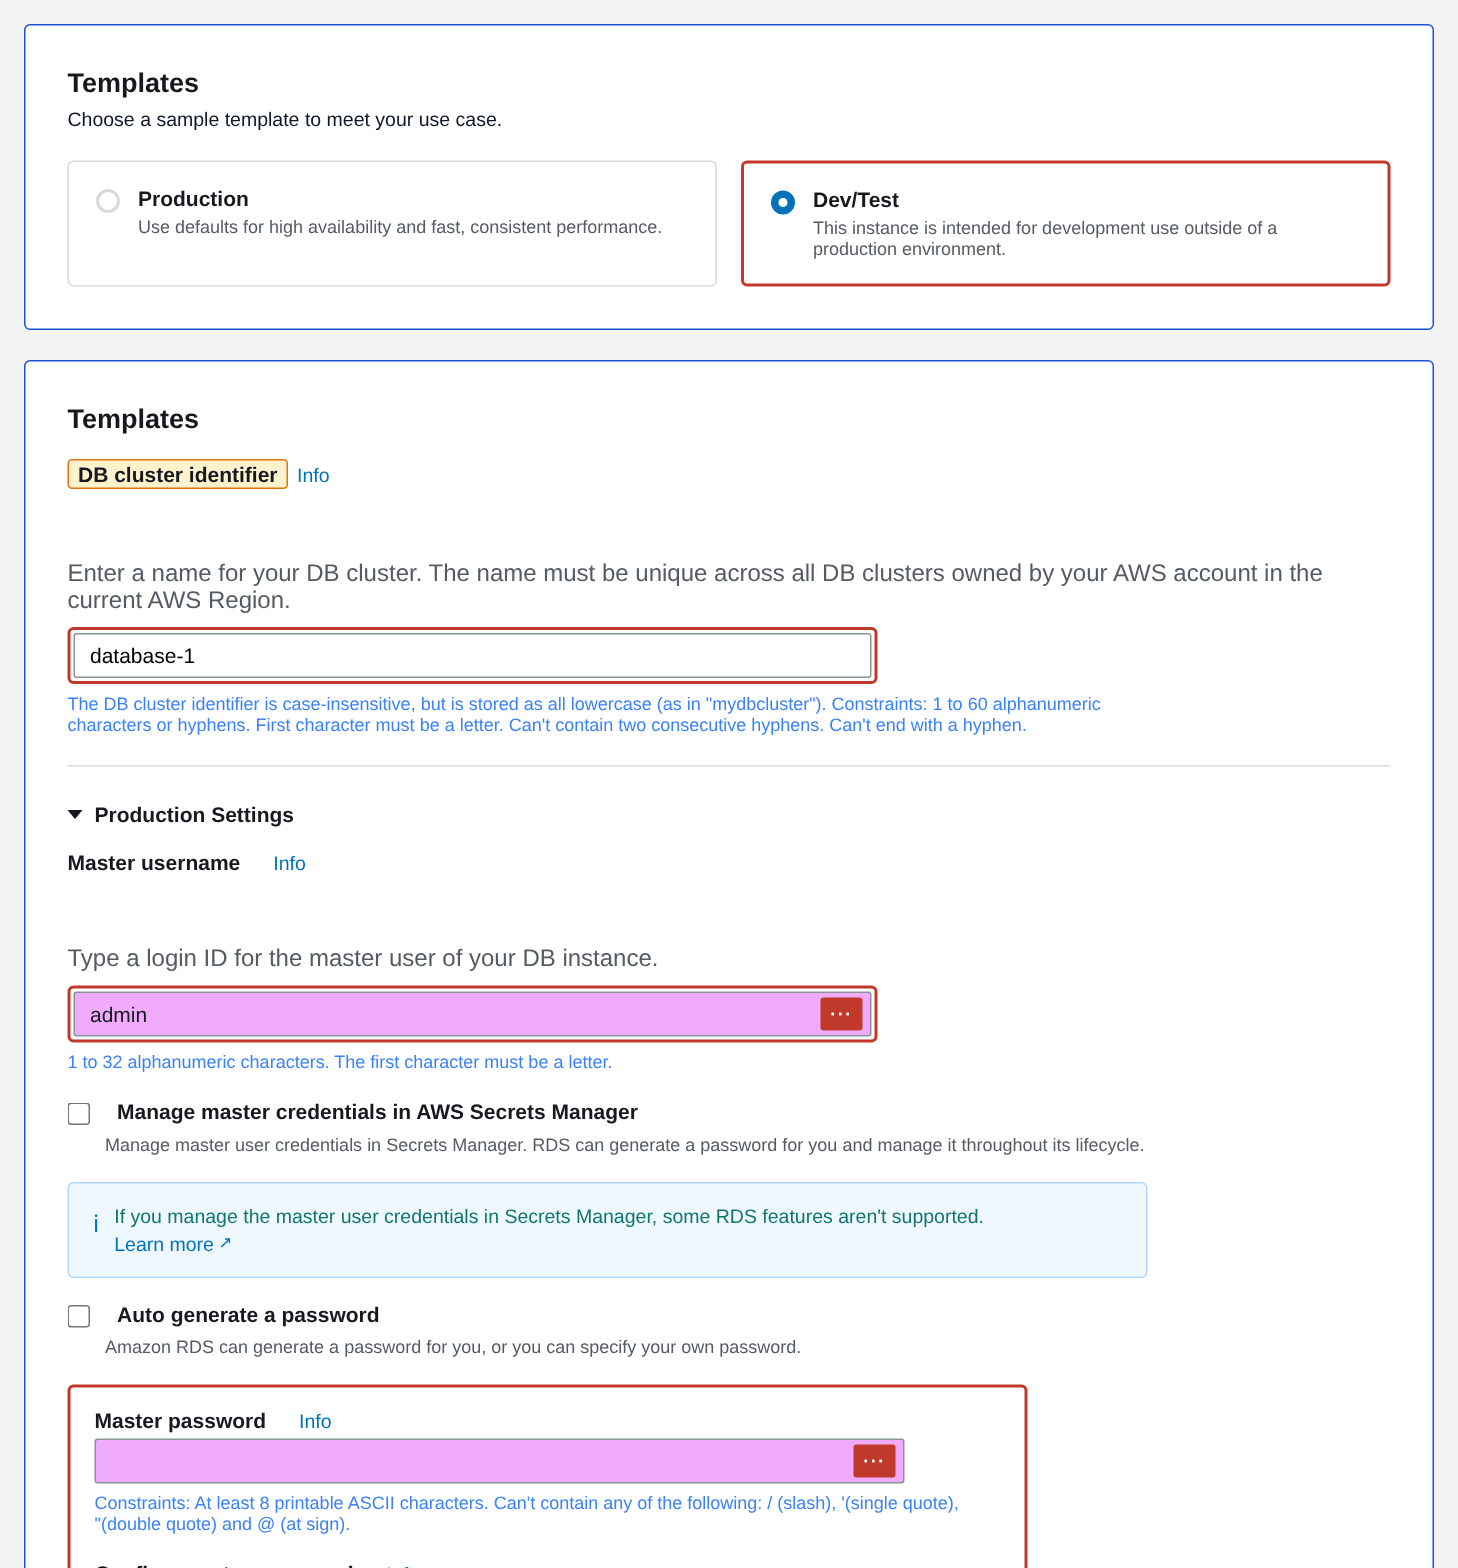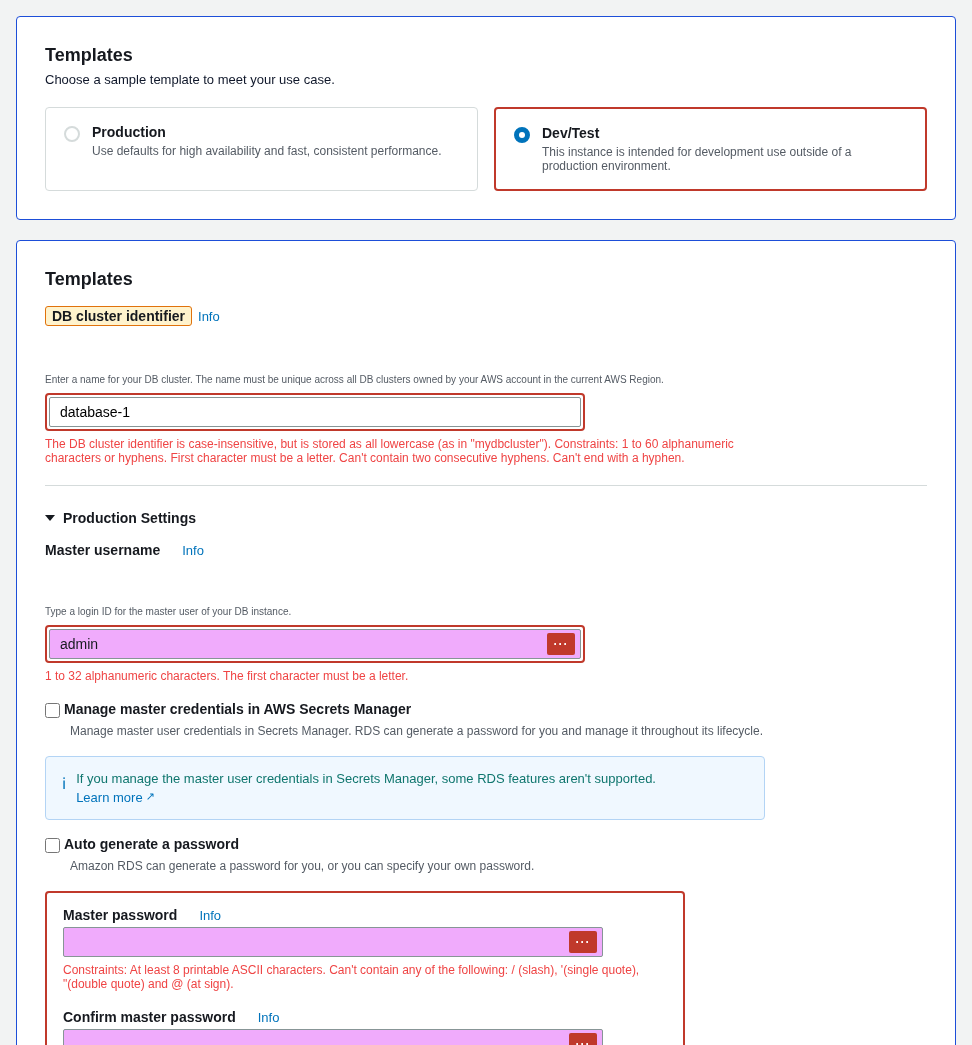--- a/index.html
+++ b/index.html
@@ -88,39 +88,39 @@
       gap: 22px;
     }
     .info-link {
       color: #0073bb;
       font-size: 13px;
       font-weight: 400;
       cursor: pointer;
       text-decoration: none;
     }
     .field-desc {
-      font-size: 10px;
+      font-size: 16px;
       color: #545b64;
       margin-bottom: 8px;
       margin-top: 48px;
     }
     .text-input {
       width: 100%;
       max-width: 540px;
       border: 1px solid #879596;
       border-radius: 2px;
       padding: 6px 10px;
       font-size: 14px;
       color: #16191f;
       background: #f0abfc;
       outline: none;
     }
     .field-hint {
       font-size: 12px;
-      color: #ef4444;
+      color: #3b82f6;
       margin-top: 6px;
       max-width: 700px;
     }
     .credentials-section {
       margin-top: 24px;
     }
     .collapsible-header {
       display: flex;
       align-items: center;
       gap: 8px;
@@ -173,21 +173,21 @@
       border-radius: 2px;
       padding: 6px 10px;
       font-size: 14px;
       width: 100%;
       outline: none;
       background: #fff;
     }
     .checkbox-row {
       display: flex;
       align-items: flex-start;
-      gap: 4px;
+      gap: 18px;
       margin-bottom: 6px;
     }
     .checkbox-row input[type="checkbox"] {
       margin-top: 2px;
       flex-shrink: 0;
       width: 15px;
       height: 15px;
     }
     .checkbox-label {
       font-size: 14px;

